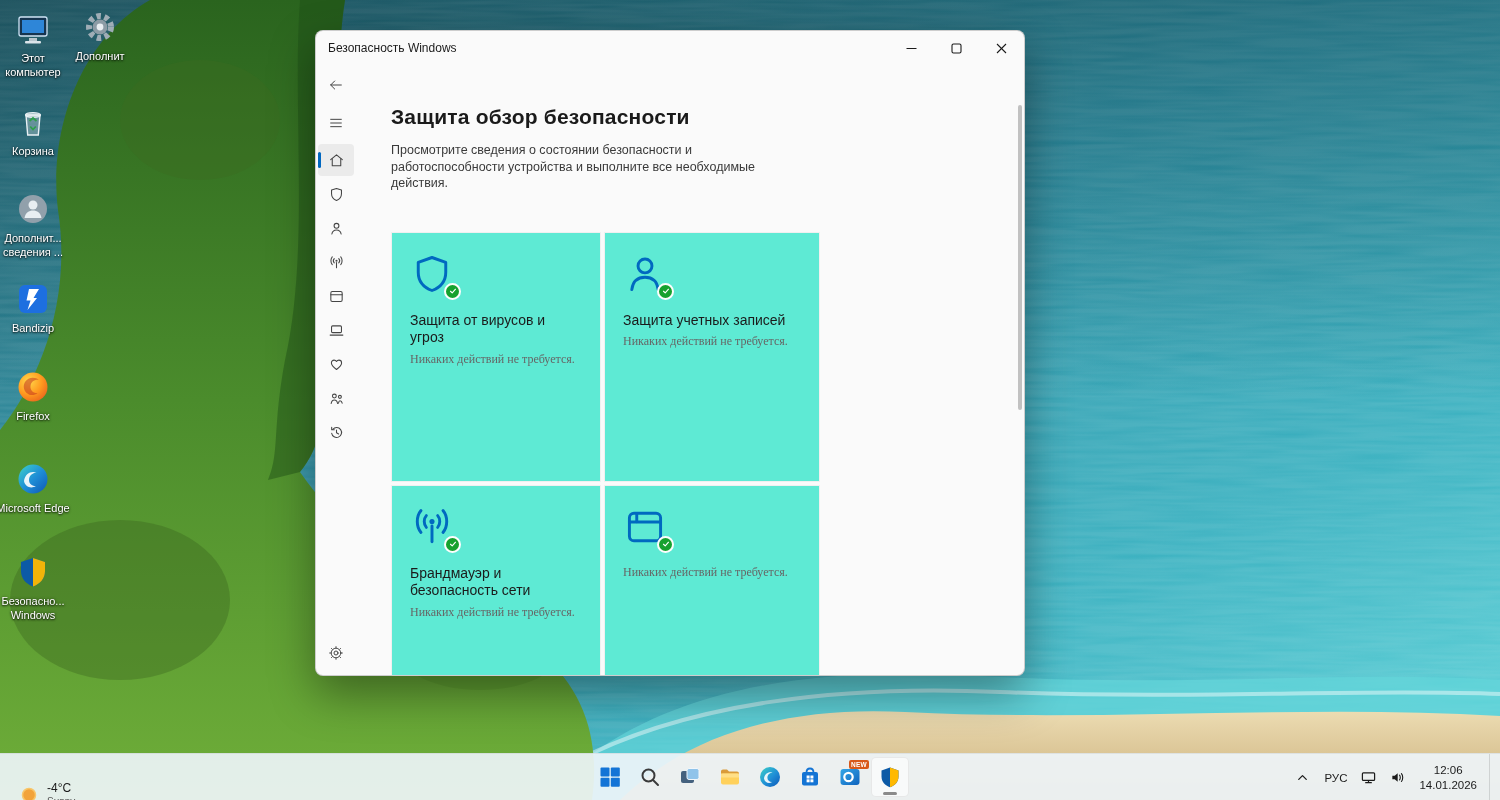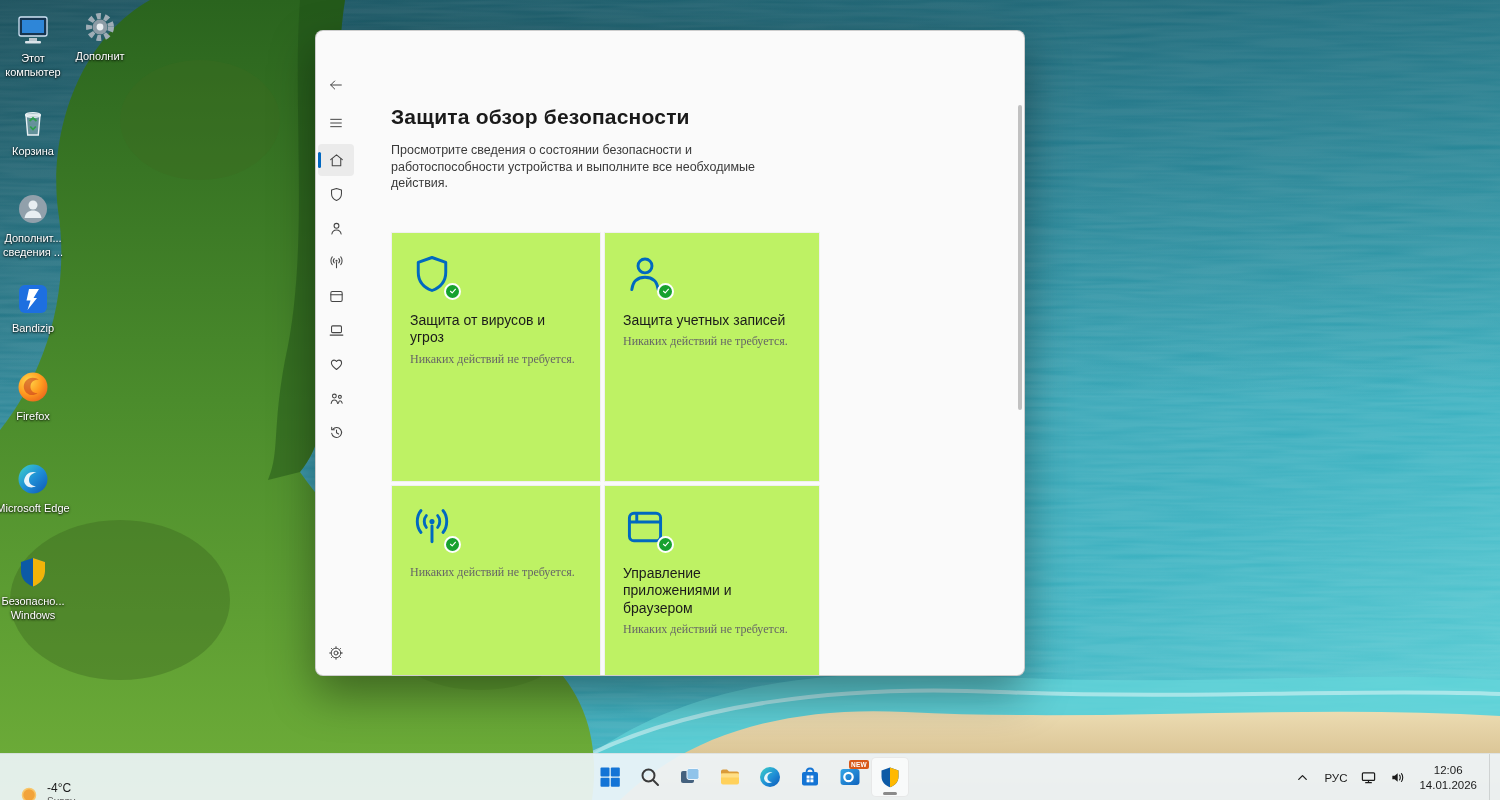--- a/index.html
+++ b/index.html
@@ -39,21 +39,21 @@
   .nav-item.sel::before { content:""; position:absolute; left:0; top:8px; width:3px; height:16px; border-radius:2px; background:#0067c0; }
   .rail .spacer { flex:1; }
   .hamburger { margin-bottom:6px; margin-top:8px; }
   .backbtn { margin-bottom:2px; }
 
   .content { flex:1; padding:40px 40px 0 35px; overflow:hidden; position:relative; }
   .content h1 { font-size:21px; font-weight:600; color:#1a1a1a; margin-bottom:13px; letter-spacing:.2px; }
   .content .desc { font-size:12.5px; line-height:1.32; color:#3a3a3a; max-width:372px; margin-bottom:40px; }
 
   .cards { display:grid; grid-template-columns:210px 216px; gap:3px; }
-  .card { background:#bef264; border:1px solid #f0f0f0; padding:19px 18px; min-height:250px; cursor:pointer; }
+  .card { background:#5eead4; border:1px solid #f0f0f0; padding:19px 18px; min-height:250px; cursor:pointer; }
   .card-icon { position:relative; width:46px; height:46px; margin-bottom:14px; }
   .card-icon > svg { width:44px; height:44px; stroke:#0069c0; stroke-width:1.6; fill:none; stroke-linecap:round; stroke-linejoin:round; }
   .badge { position:absolute; right:-5px; bottom:-2px; width:17px; height:17px; border-radius:50%;
            background:#16a12e; border:2px solid #fdfdfd; display:flex; align-items:center; justify-content:center; }
   .badge svg { width:10px; height:10px; stroke:#fff; stroke-width:2; fill:none; stroke-linecap:round; stroke-linejoin:round; }
   .card .c-title { font-size:14px; color:#1b1b1b; line-height:1.25; margin-bottom:5px; }
   .card .c-status { font-size:12px; color:#666; line-height:1.3;font-family:Liberation Serif, serif; }
 
   .scrollbar { position:absolute; right:2px; top:40px; bottom:6px; width:4px; }
   .scrollbar .thumb { position:absolute; top:0; width:4px; height:305px; border-radius:2px; background:#c1c1c1; }
@@ -228,20 +228,41 @@
           <path d="M17 3 L29 7 V16 C29 23.5 24 29 17 31.5 C10 29 5 23.5 5 16 V7 Z" fill="#0c5aa6"></path>
           <path d="M17 3 L29 7 V16 C29 23.5 24 29 17 31.5 Z" fill="#ffb900" opacity="0.95"></path>
         </svg>
     </span>
     <span class="lbl">Безопасно... Windows</span>
   </div>
 </div>
 
 <div class="win">
 
+  <div class="titlebar">
+    <span class="t">Безопасность Windows</span>
+    <div class="controls">
+      <div class="ctrl">
+          <svg viewBox="0 0 11 11">
+            <line x1="0.5" y1="5.5" x2="10.5" y2="5.5"></line>
+          </svg>
+        </div>
+      <div class="ctrl">
+          <svg viewBox="0 0 11 11">
+            <rect x="1" y="1" width="9" height="9" rx="1.5"></rect>
+          </svg>
+        </div>
+      <div class="ctrl close">
+          <svg viewBox="0 0 11 11">
+            <line x1="1" y1="1" x2="10" y2="10"></line>
+            <line x1="10" y1="1" x2="1" y2="10"></line>
+          </svg>
+        </div>
+    </div>
+  </div>
 
   <div class="win-body">
 
     <nav class="rail">
       <div class="rail-btn backbtn">
         <svg viewBox="0 0 24 24">
             <line x1="4" y1="12" x2="20" y2="12"></line>
             <polyline points="10,6 4,12 10,18"></polyline>
           </svg>
       </div>
@@ -365,37 +386,37 @@
                 <line x1="12" y1="11.5" x2="12" y2="20"></line>
                 <path d="M8.9 12.2 C7.4 10.5 7.4 7.5 8.9 5.8 M15.1 5.8 C16.6 7.5 16.6 10.5 15.1 12.2"></path>
                 <path d="M6 15 C3.3 11.8 3.3 6.2 6 3 M18 3 C20.7 6.2 20.7 11.8 18 15"></path>
               </svg>
             <span class="badge">
                 <svg viewBox="0 0 18 18">
                   <path d="M4.5 9.4 L7.6 12.3 L13.5 5.8"></path>
                 </svg>
               </span>
           </div>
+          <div class="c-title">Брандмауэр и безопасность сети</div>
           <div class="c-status">Никаких действий не требуется.</div>
         </div>
 
         <div class="card">
           <div class="card-icon">
             <svg viewBox="0 0 24 24">
                 <rect x="3.5" y="4.5" width="17" height="15" rx="2.5"></rect>
                 <line x1="3.5" y1="9.3" x2="20.5" y2="9.3"></line>
                 <line x1="7.5" y1="4.8" x2="7.5" y2="9.1"></line>
               </svg>
             <span class="badge">
                 <svg viewBox="0 0 18 18">
                   <path d="M4.5 9.4 L7.6 12.3 L13.5 5.8"></path>
                 </svg>
               </span>
           </div>
-          <div class="c-title">Управление приложениями и браузером</div>
           <div class="c-status">Никаких действий не требуется.</div>
         </div>
 
       </div>
     </main>
 
     <div class="scrollbar">
       <div class="thumb"></div>
     </div>
   </div>

